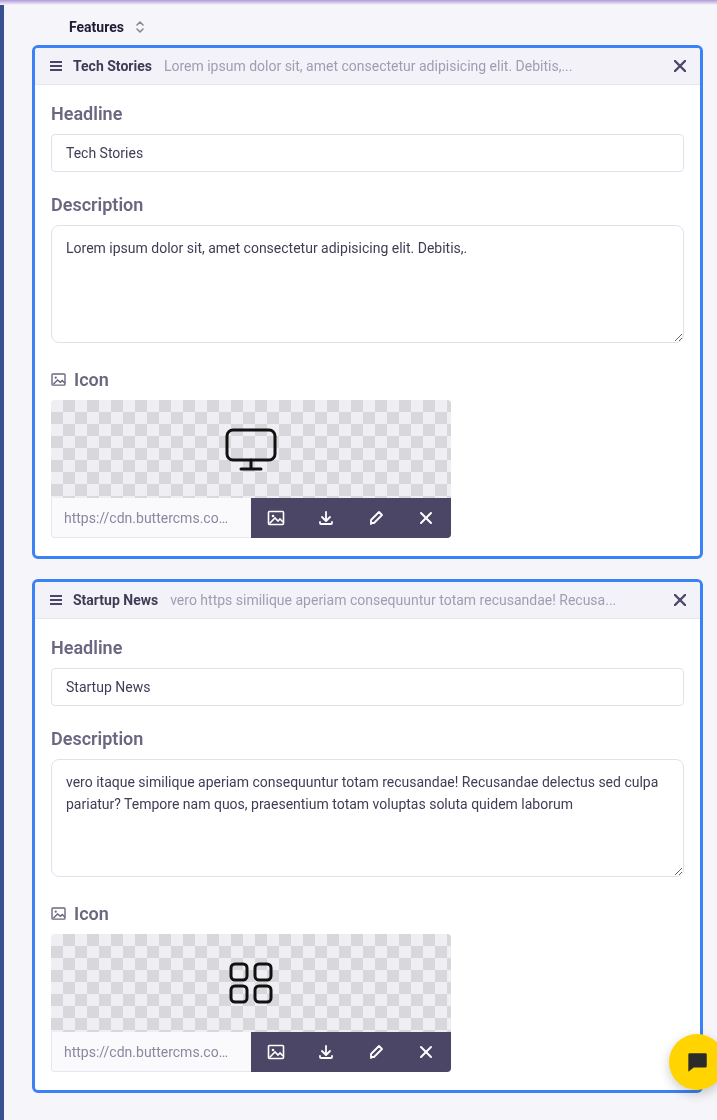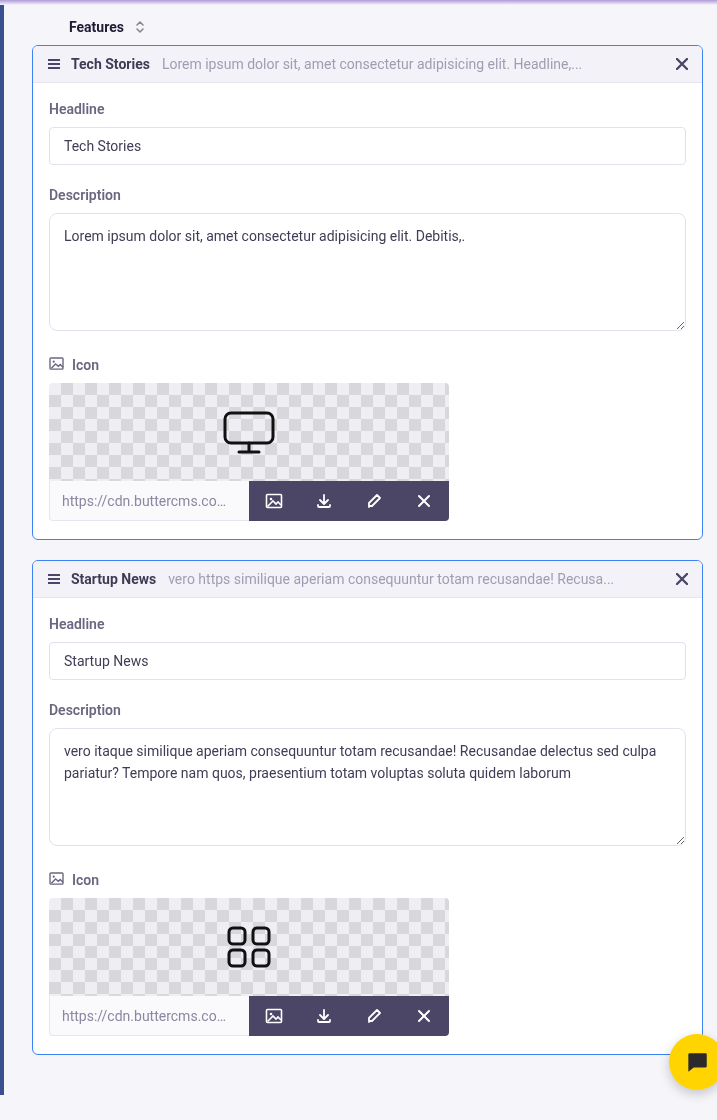--- a/index.html
+++ b/index.html
@@ -29,21 +29,21 @@
     font-size: 14px;
     color: #1f1b35;
   }
   .sort-icon {
     margin-left: 10px;
     color: #888;
     display: inline-flex;
   }
   .card {
     margin: 0 14px 20px 28px;
-    border: 1px solid #3b82f6;
+    border: 3px solid #3b82f6;
     border-radius: 6px;
     background: #fff;
     overflow: hidden;
   }
   .card-header {
     background: #f3f2f9;
     border-bottom: 1px solid #e7e6ef;
     display: flex;
     align-items: center;
     padding: 10px 14px;
@@ -72,21 +72,21 @@
     color: #4b4667;
     cursor: pointer;
     font-size: 16px;
     margin-left: 8px;
     display: inline-flex;
   }
   .card-body {
     padding: 18px 16px 18px 16px;
   }
   .field-label {
-    font-size: 14px;
+    font-size: 18px;
     font-weight: 600;
     color: #6a6780;
     margin-bottom: 10px;
     display: flex;
     align-items: center;
     gap: 8px;
   }
   .text-input {
     width: 100%;
     padding: 10px 14px;
@@ -200,21 +200,21 @@
   <div class="card">
     <div class="card-header">
       <span class="drag-icon">
         <svg width="14" height="12" viewBox="0 0 14 12" fill="none" stroke="currentColor" stroke-width="1.8">
             <line x1="1" y1="2" x2="13" y2="2"></line>
             <line x1="1" y1="6" x2="13" y2="6"></line>
             <line x1="1" y1="10" x2="13" y2="10"></line>
           </svg>
       </span>
       <span class="card-title">Tech Stories</span>
-      <span class="card-summary">Lorem ipsum dolor sit, amet consectetur adipisicing elit. Headline,...</span>
+      <span class="card-summary">Lorem ipsum dolor sit, amet consectetur adipisicing elit. Debitis,...</span>
       <span class="close-icon">
         <svg width="12" height="12" viewBox="0 0 12 12" fill="currentColor">
             <path d="M1 1 L11 11 M11 1 L1 11" stroke="currentColor" stroke-width="2.4" stroke-linecap="round"></path>
           </svg>
       </span>
     </div>
     <div class="card-body">
 
       <div class="field-group">
         <div class="field-label">Headline</div>

